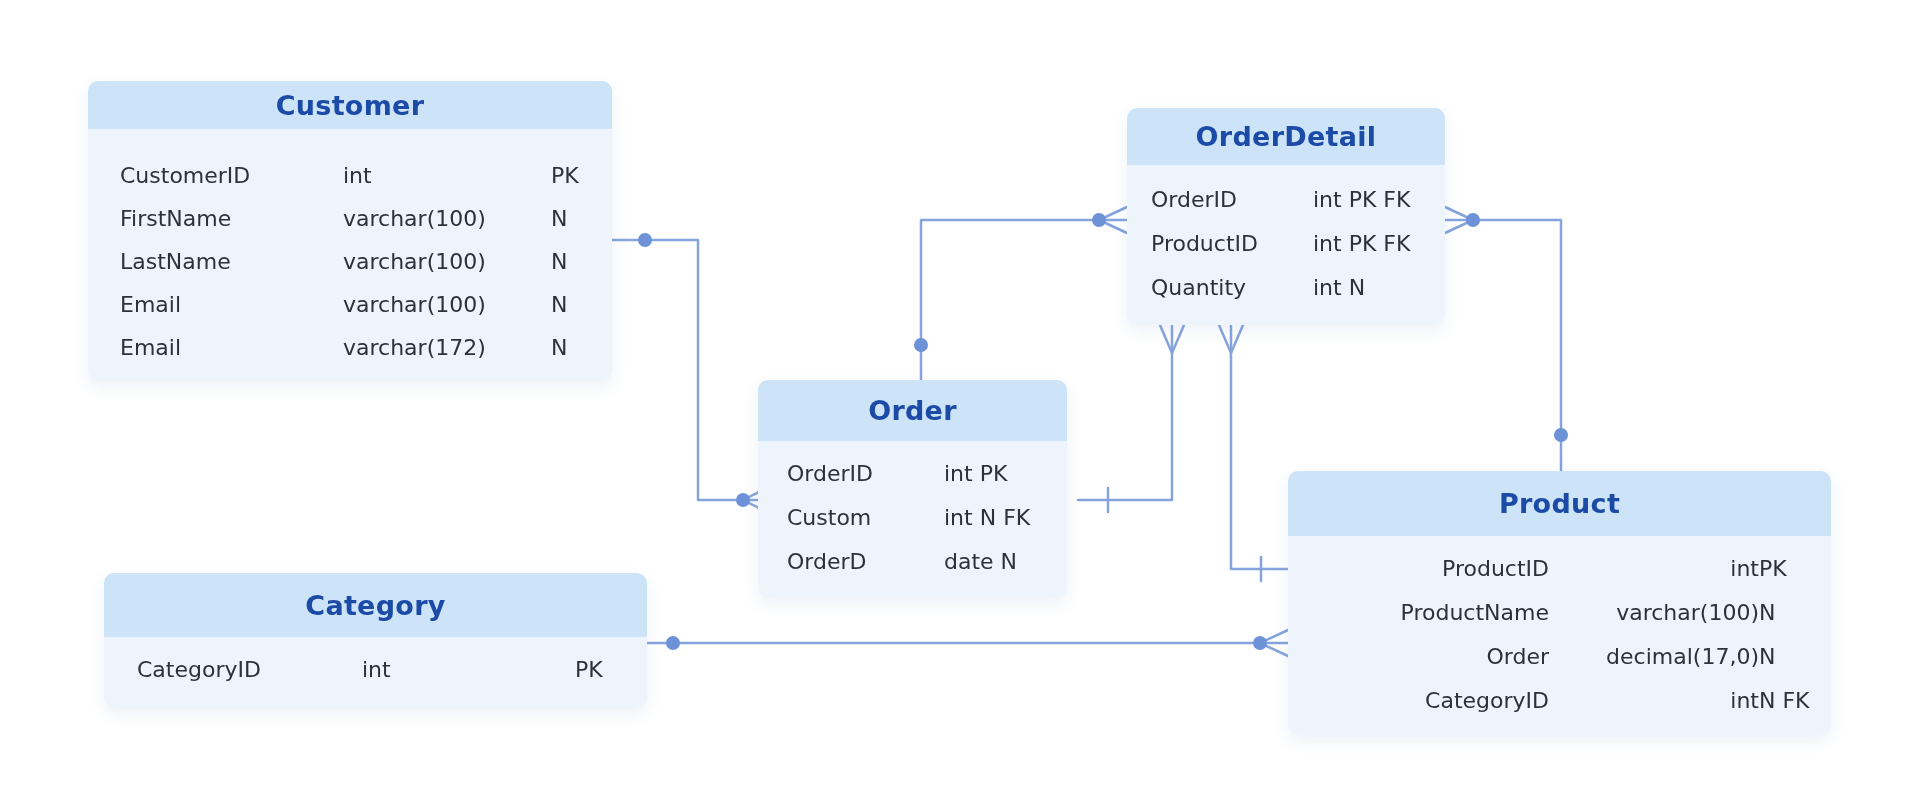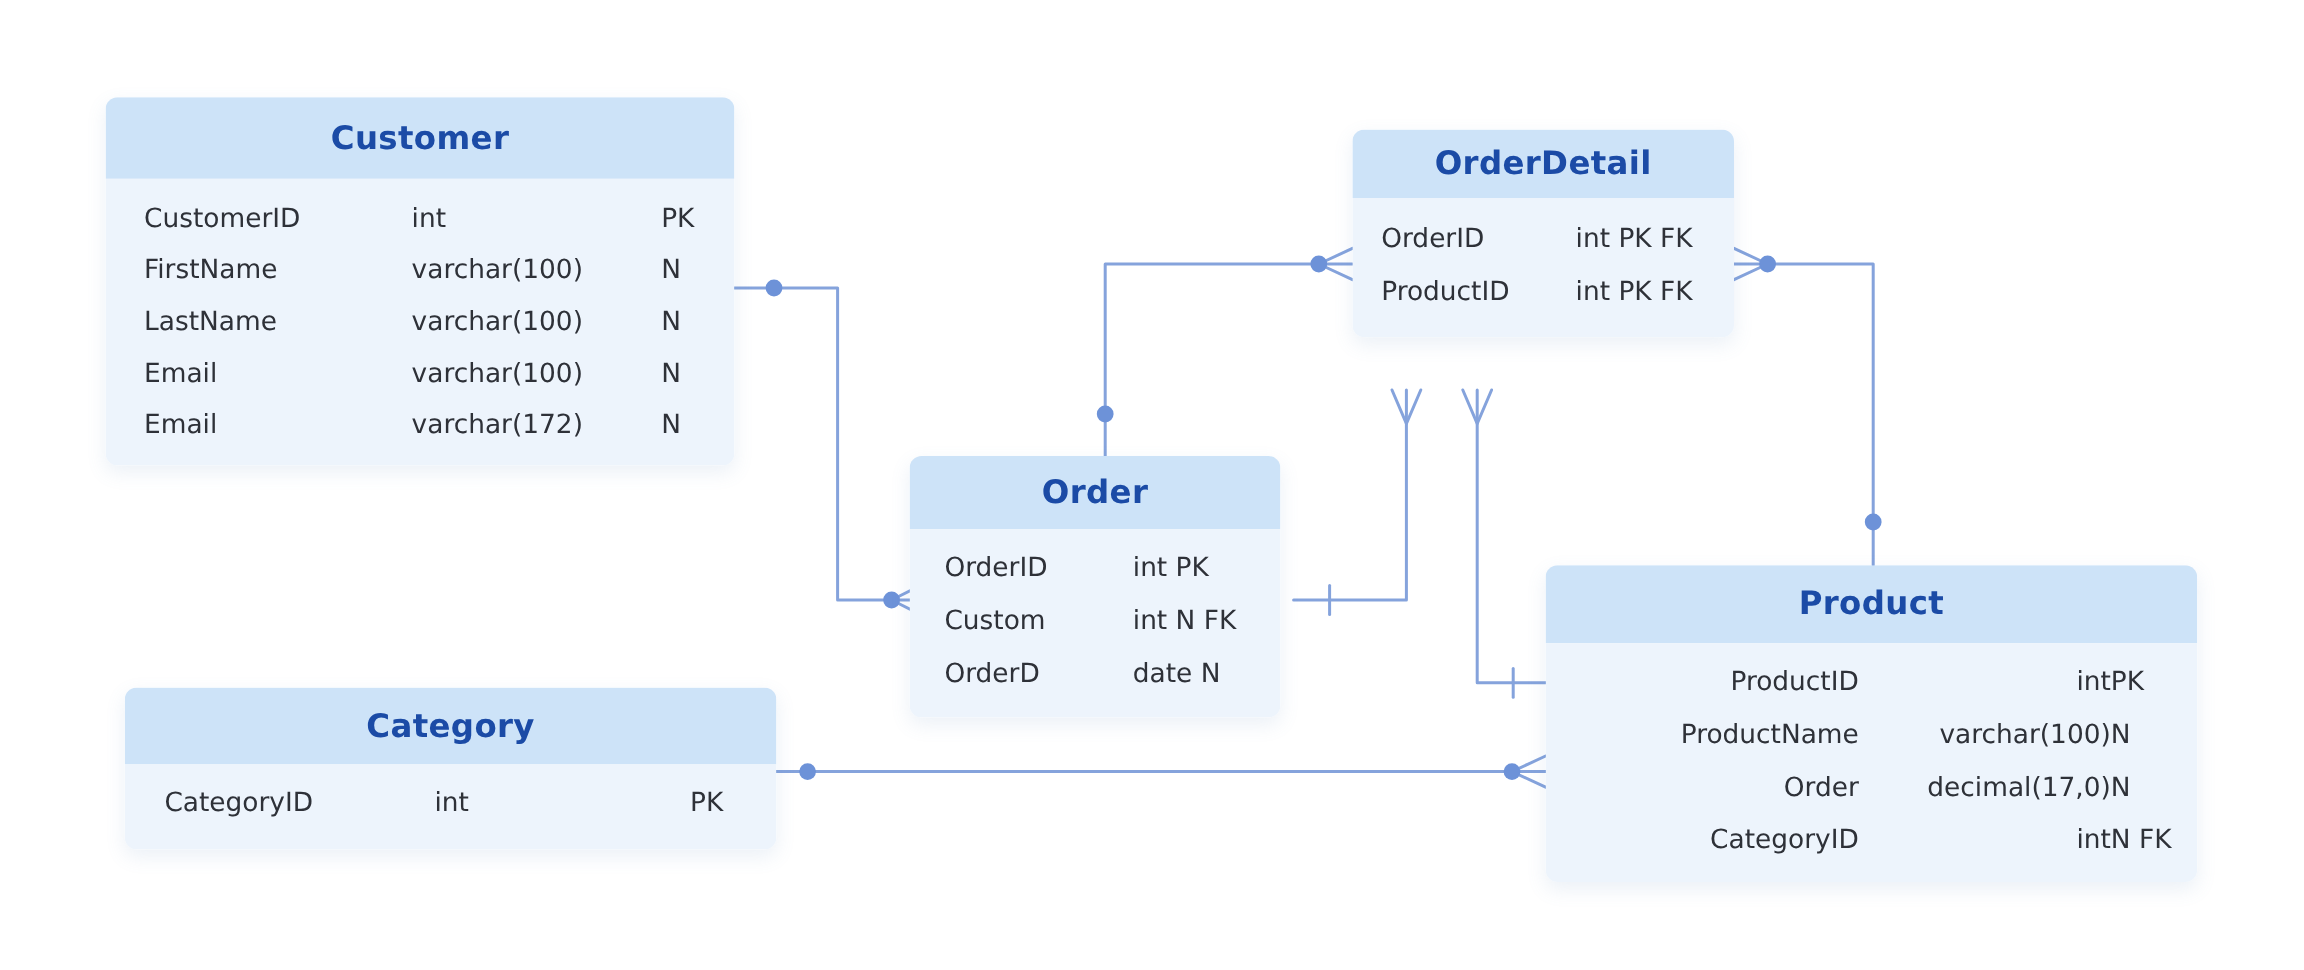--- a/index.html
+++ b/index.html
@@ -44,22 +44,22 @@
   .t-body { background: var(--body-bg, #edf4fc); }
   .t-row {
     display: flex;
     align-items: center;
     color: var(--text-color, #2e3138);
     font-size: 22px;
   }
   .c-name, .c-type, .c-key { white-space: nowrap; }
 
   
-  .t-customer .t-header { height: 68px; }
-  .t-customer .t-body   { padding: 12px 0 12px; }
+  .t-customer .t-header { height: 48px; }
+  .t-customer .t-body   { padding: 25px 0 12px; }
   .t-customer .t-row    { height: 43px; padding-left: 32px; }
   .t-customer .c-name   { width: 223px; }
   .t-customer .c-type   { width: 208px; }
 
   
   .t-orderdetail .t-header { height: 57px; }
   .t-orderdetail .t-body   { padding: 12px 0 16px; }
   .t-orderdetail .t-row    { height: 44px; padding-left: 24px; }
   .t-orderdetail .c-name   { width: 162px; }
 
@@ -166,20 +166,24 @@
     <div class="t-header">OrderDetail</div>
     <div class="t-body">
       <div class="t-row">
         <span class="c-name">OrderID</span>
         <span class="c-type">int PK FK</span>
       </div>
       <div class="t-row">
         <span class="c-name">ProductID</span>
         <span class="c-type">int PK FK</span>
       </div>
+      <div class="t-row">
+        <span class="c-name">Quantity</span>
+        <span class="c-type">int N</span>
+      </div>
     </div>
   </div>
 
   <div class="table t-order" style="left:758px; top:380px; width:309px;">
     <div class="t-header">Order</div>
     <div class="t-body">
       <div class="t-row">
         <span class="c-name">OrderID</span>
         <span class="c-type">int PK</span>
       </div>

